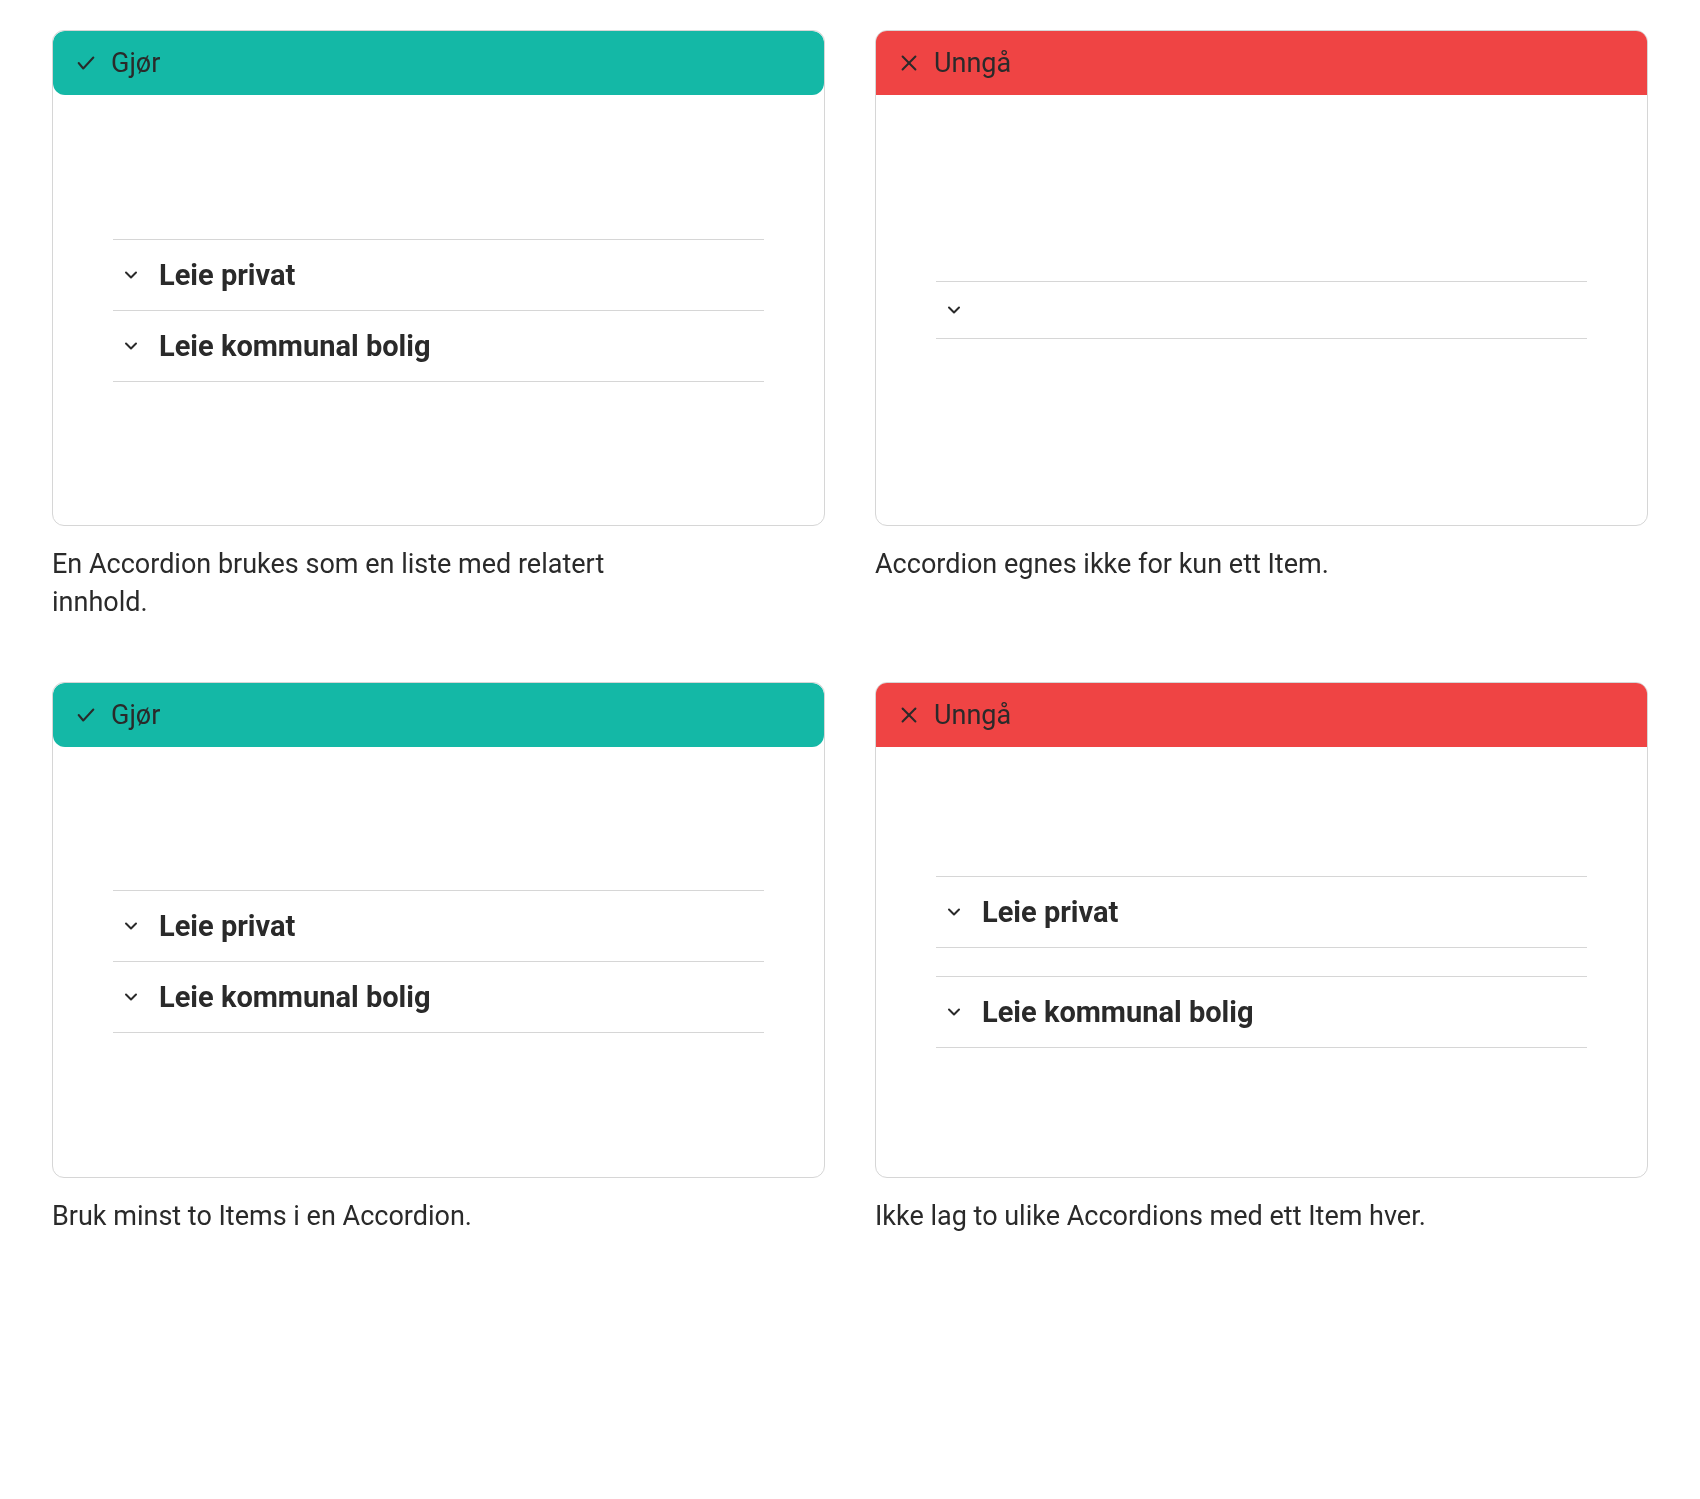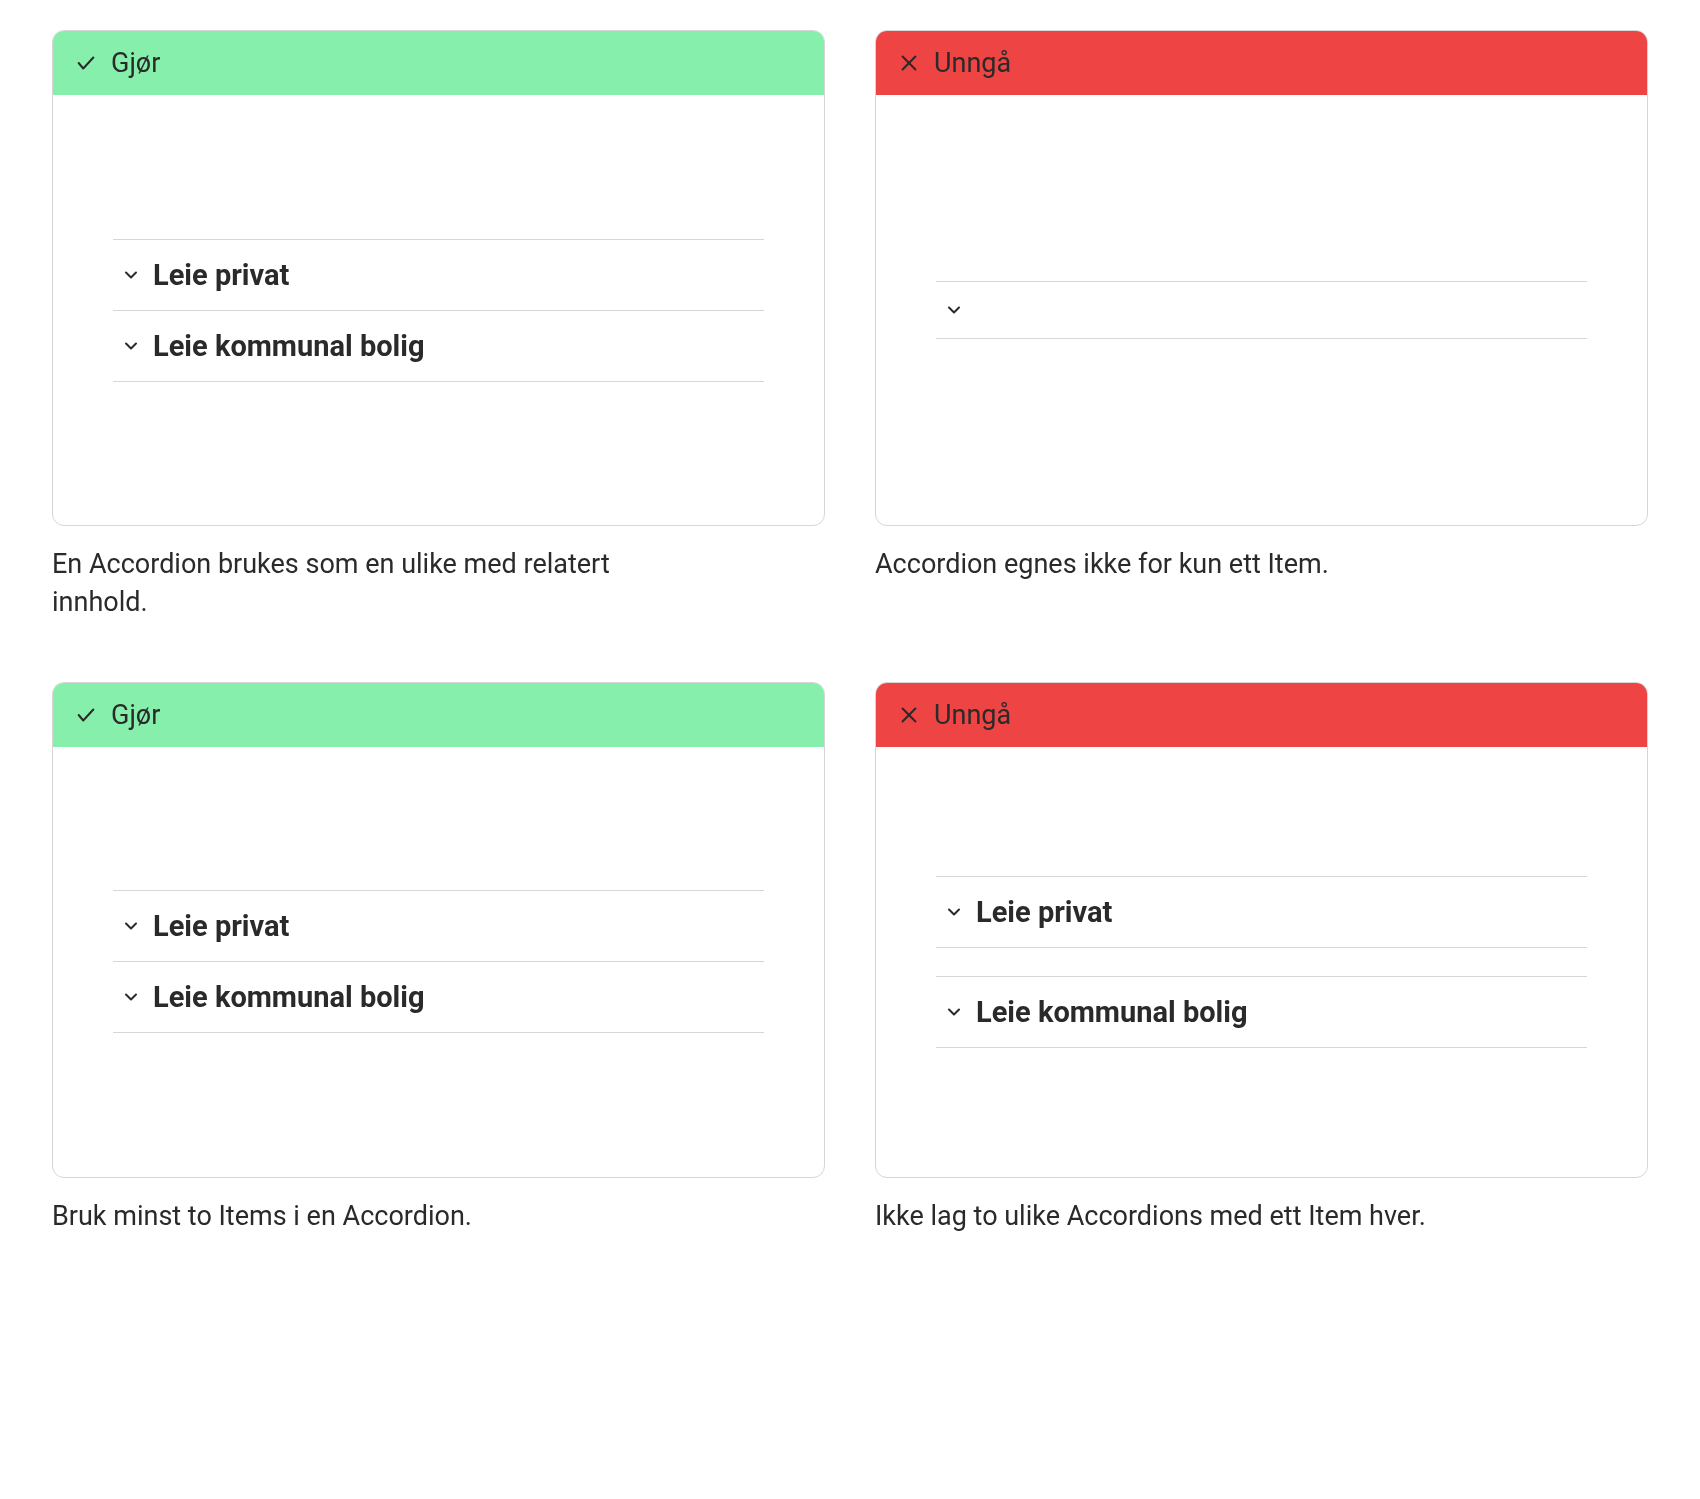--- a/index.html
+++ b/index.html
@@ -26,41 +26,41 @@
     background: #fff;
   }
   .card-header {
     display: flex;
     align-items: center;
     gap: 14px;
     padding: 16px 22px;
     font-size: 27px;
     color: #2a2a2a;
   }
-  .card-header.do   { background: #86efac; }
+  .card-header.do   { background: #14b8a6; border-radius: 12px; }
   .card-header.avoid{ background: #ef4444; }
   .hdr-icon { width: 22px; height: 22px; display:inline-flex; align-items:center; justify-content:center; }
   .hdr-icon svg { width: 22px; height: 22px; stroke: #2a2a2a; stroke-width: 2.2; fill: none; stroke-linecap: round; stroke-linejoin: round; }
   .card-body {
     height: 430px;
     display: flex;
     flex-direction: column;
     justify-content: center;
     padding: 0 60px;
   }
   .accordion {
     border-top: 1px solid #d6d6d6;
   }
   .accordion.spaced { margin-top: 28px; }
   .accordion-item {
     border-bottom: 1px solid #d6d6d6;
     padding: 18px 8px;
     display: flex;
     align-items: center;
-    gap: 12px;
+    gap: 18px;
     cursor: pointer;
   }
   .chev { width: 20px; height: 20px; display:inline-flex; align-items:center; justify-content:center; }
   .chev svg { width: 20px; height: 20px; stroke: #2a2a2a; stroke-width: 2.4; fill:none; stroke-linecap: round; stroke-linejoin: round; }
   .accordion-item span.label {
     font-weight: 700;
     font-size: 29px;
     color: #2a2a2a;
   }
   .caption {
@@ -100,21 +100,21 @@
                 <span class="chev">
                   <svg viewBox="0 0 24 24">
                     <polyline points="6 9 12 15 18 9"></polyline>
                   </svg>
                 </span>
                 <span class="label">Leie kommunal bolig</span>
               </div>
             </div>
           </div>
         </div>
-        <p class="caption">En Accordion brukes som en ulike med relatert innhold.</p>
+        <p class="caption">En Accordion brukes som en liste med relatert innhold.</p>
       </div>
       <div class="example">
         <div class="card">
           <div class="card-header avoid">
             <span class="hdr-icon">
               <svg viewBox="0 0 24 24">
                 <line x1="5" y1="5" x2="19" y2="19"></line>
                 <line x1="19" y1="5" x2="5" y2="19"></line>
               </svg>
             </span>

